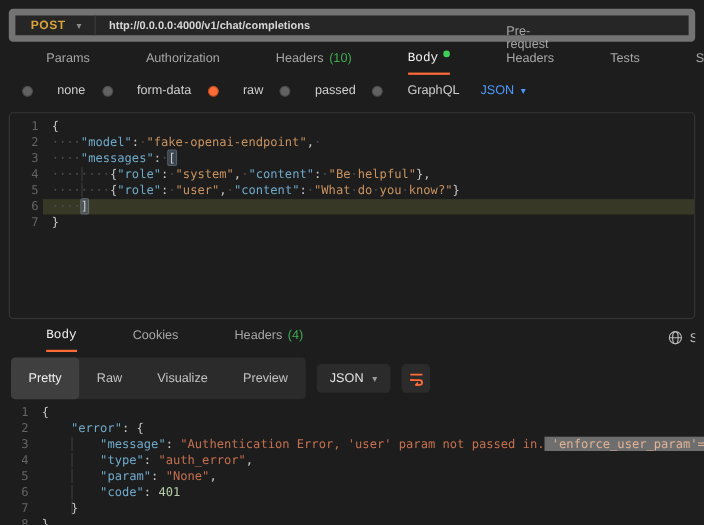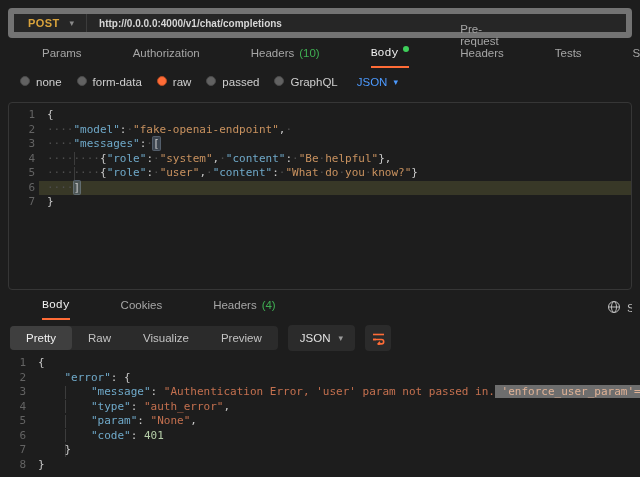--- a/index.html
+++ b/index.html
@@ -24,21 +24,21 @@
 
   
   .req-tabs { display:flex; align-items:flex-end; padding:0 2px 0 10px; height:30px; }
   .tab { padding:6px 0 7px 0; margin-right:19px; color:#a6a6a6; border-bottom:2px solid transparent; cursor:pointer; display:flex; align-items:flex-start; gap:5px;margin-left:32px; }
   .tab.active { color:#f0f0f0; border-bottom-color:#ff6c37;font-family:Liberation Mono, monospace; }
   .tab .badge { color:#3fae52; }
   .tab .dot { width:6px; height:6px; border-radius:50%; background:#3ecf5a; }
 
   
   .radio-row { display:flex; align-items:center; height:28px; padding-left:20px; gap:15px; }
-  .radio-item { display:flex; align-items:flex-start; gap:6px; color:#cfcfcf; cursor:pointer; }
+  .radio-item { display:flex; align-items:flex-end; gap:22px; color:#cfcfcf; cursor:pointer; }
   .radio-circle { width:10px; height:10px; border-radius:50%; background:#626262; border:1px solid #4a4a4a; }
   .radio-item.selected .radio-circle { background:#ff6c37; border:1.5px solid #b34a22; }
   .raw-format { display:flex; align-items:center; gap:6px; color:#4c9aff; margin-left:4px; cursor:pointer; }
   .raw-format .chev { font-size:9px; }
 
   
   .editor {
     font-family:"DejaVu Sans Mono", monospace;
     font-size:11px; line-height:14.5px;
     color:#c8c8c8;
@@ -63,21 +63,21 @@
   .tok-sel { background:#6e6e6e; color:#e0b296; }
 
   
   .resp-header { display:flex; align-items:flex-end; height:30px; padding:0 8px 0 10px; }
   .resp-header .spacer { flex:1; }
   .globe-btn { margin-bottom:6px; cursor:pointer; display:flex; align-items:center; }
   .edge-text { color:#bdbdbd; margin:0 0 6px 6px; width:5px; overflow:hidden; }
 
   
   .resp-toolbar { display:flex; align-items:center; margin:5px 0 0 10px; gap:10px; }
-  .seg-group { display:flex; background:#2b2b2b; border-radius:4px; height:24px; align-items:stretch; }
+  .seg-group { display:flex; background:#2b2b2b; border-radius:4px; height:38px; align-items:stretch; }
   .seg { display:flex; align-items:center; padding:0 16px; color:#c3c3c3; border-radius:4px; cursor:pointer; }
   .seg.active { background:#3f3f3f; color:#f0f0f0; }
   .json-dd { display:flex; align-items:center; gap:8px; background:#2b2b2b; border-radius:4px; height:26px; padding:0 12px; color:#e3e3e3; cursor:pointer; }
   .json-dd .chev { color:#9a9a9a; font-size:9px; }
   .wrap-btn { width:26px; height:26px; background:#2b2b2b; border-radius:4px; display:flex; align-items:center; justify-content:center; cursor:pointer; }
 
   .resp-editor { margin-top:5px; }
 </style>
 </head>
 <body>

